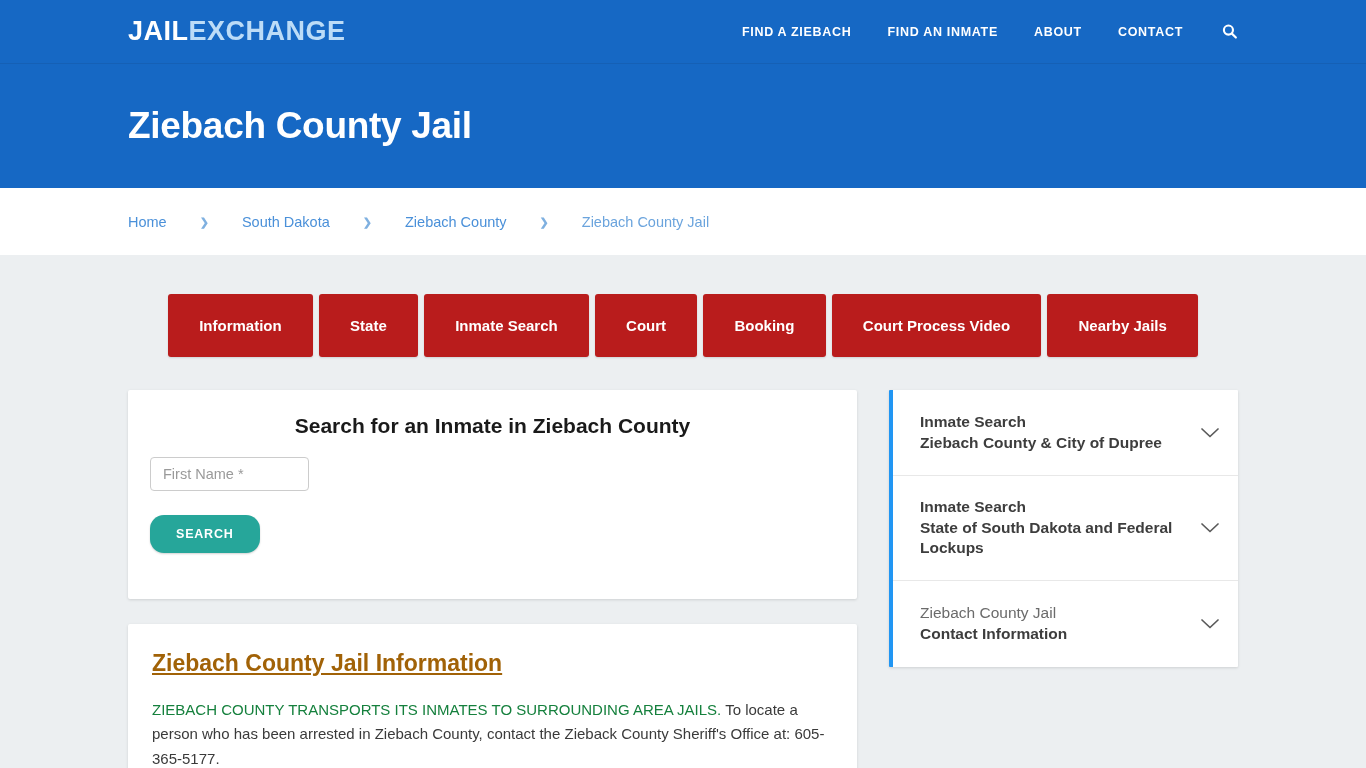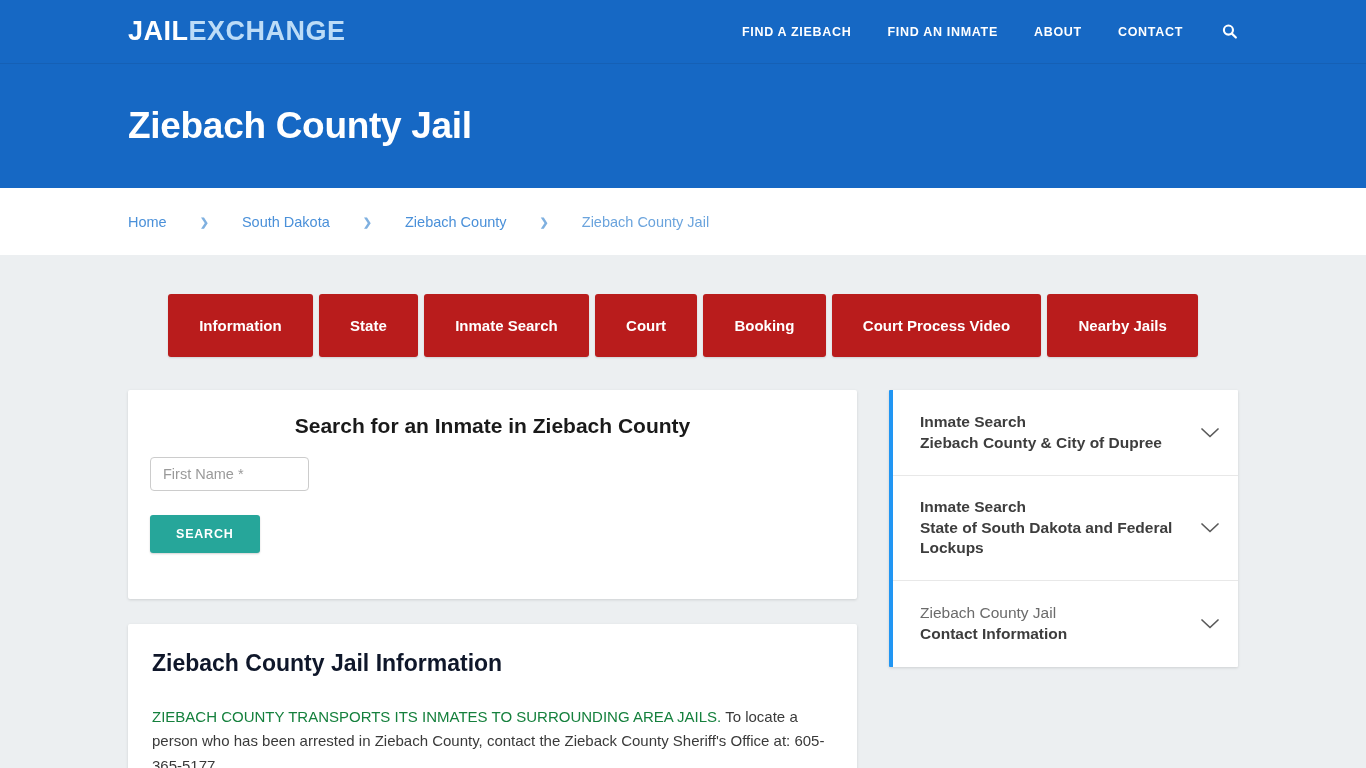--- a/index.html
+++ b/index.html
@@ -196,37 +196,38 @@
       calc(100% - 18px) 14px,
       calc(100% - 13px) 14px;
     background-size: 5px 5px, 5px 5px;
     background-repeat: no-repeat;
   }
   .btn-search {
     margin-top: 24px;
     background: #26a69a;
     color: #ffffff;
     border: none;
-    border-radius: 3px;
+    border-radius: 14px;
     font-family: inherit;
     font-size: 12.5px;
     font-weight: bold;
     letter-spacing: 0.8px;
     padding: 12px 26px;
     cursor: pointer;
     box-shadow: 0 1px 2px rgba(0,0,0,0.18);
   }
 
   
   .info-card { padding: 26px 24px 24px 24px; }
   .info-title {
     font-size: 23px;
     font-weight: bold;
-    color: #0f172a;
-    margin-bottom: 28px;
+    color: #a16207;
+    margin-bottom: 21px;
+    text-decoration: underline;
   }
   .info-p {
     font-size: 15px;
     line-height: 1.62;
     color: #3a3a3a;
     margin-bottom: 18px;
   }
   .info-p strong { font-weight: normal; color: #15803d; }
   .info-link { color: #4a90d9; text-decoration: none; cursor: pointer; }
 

